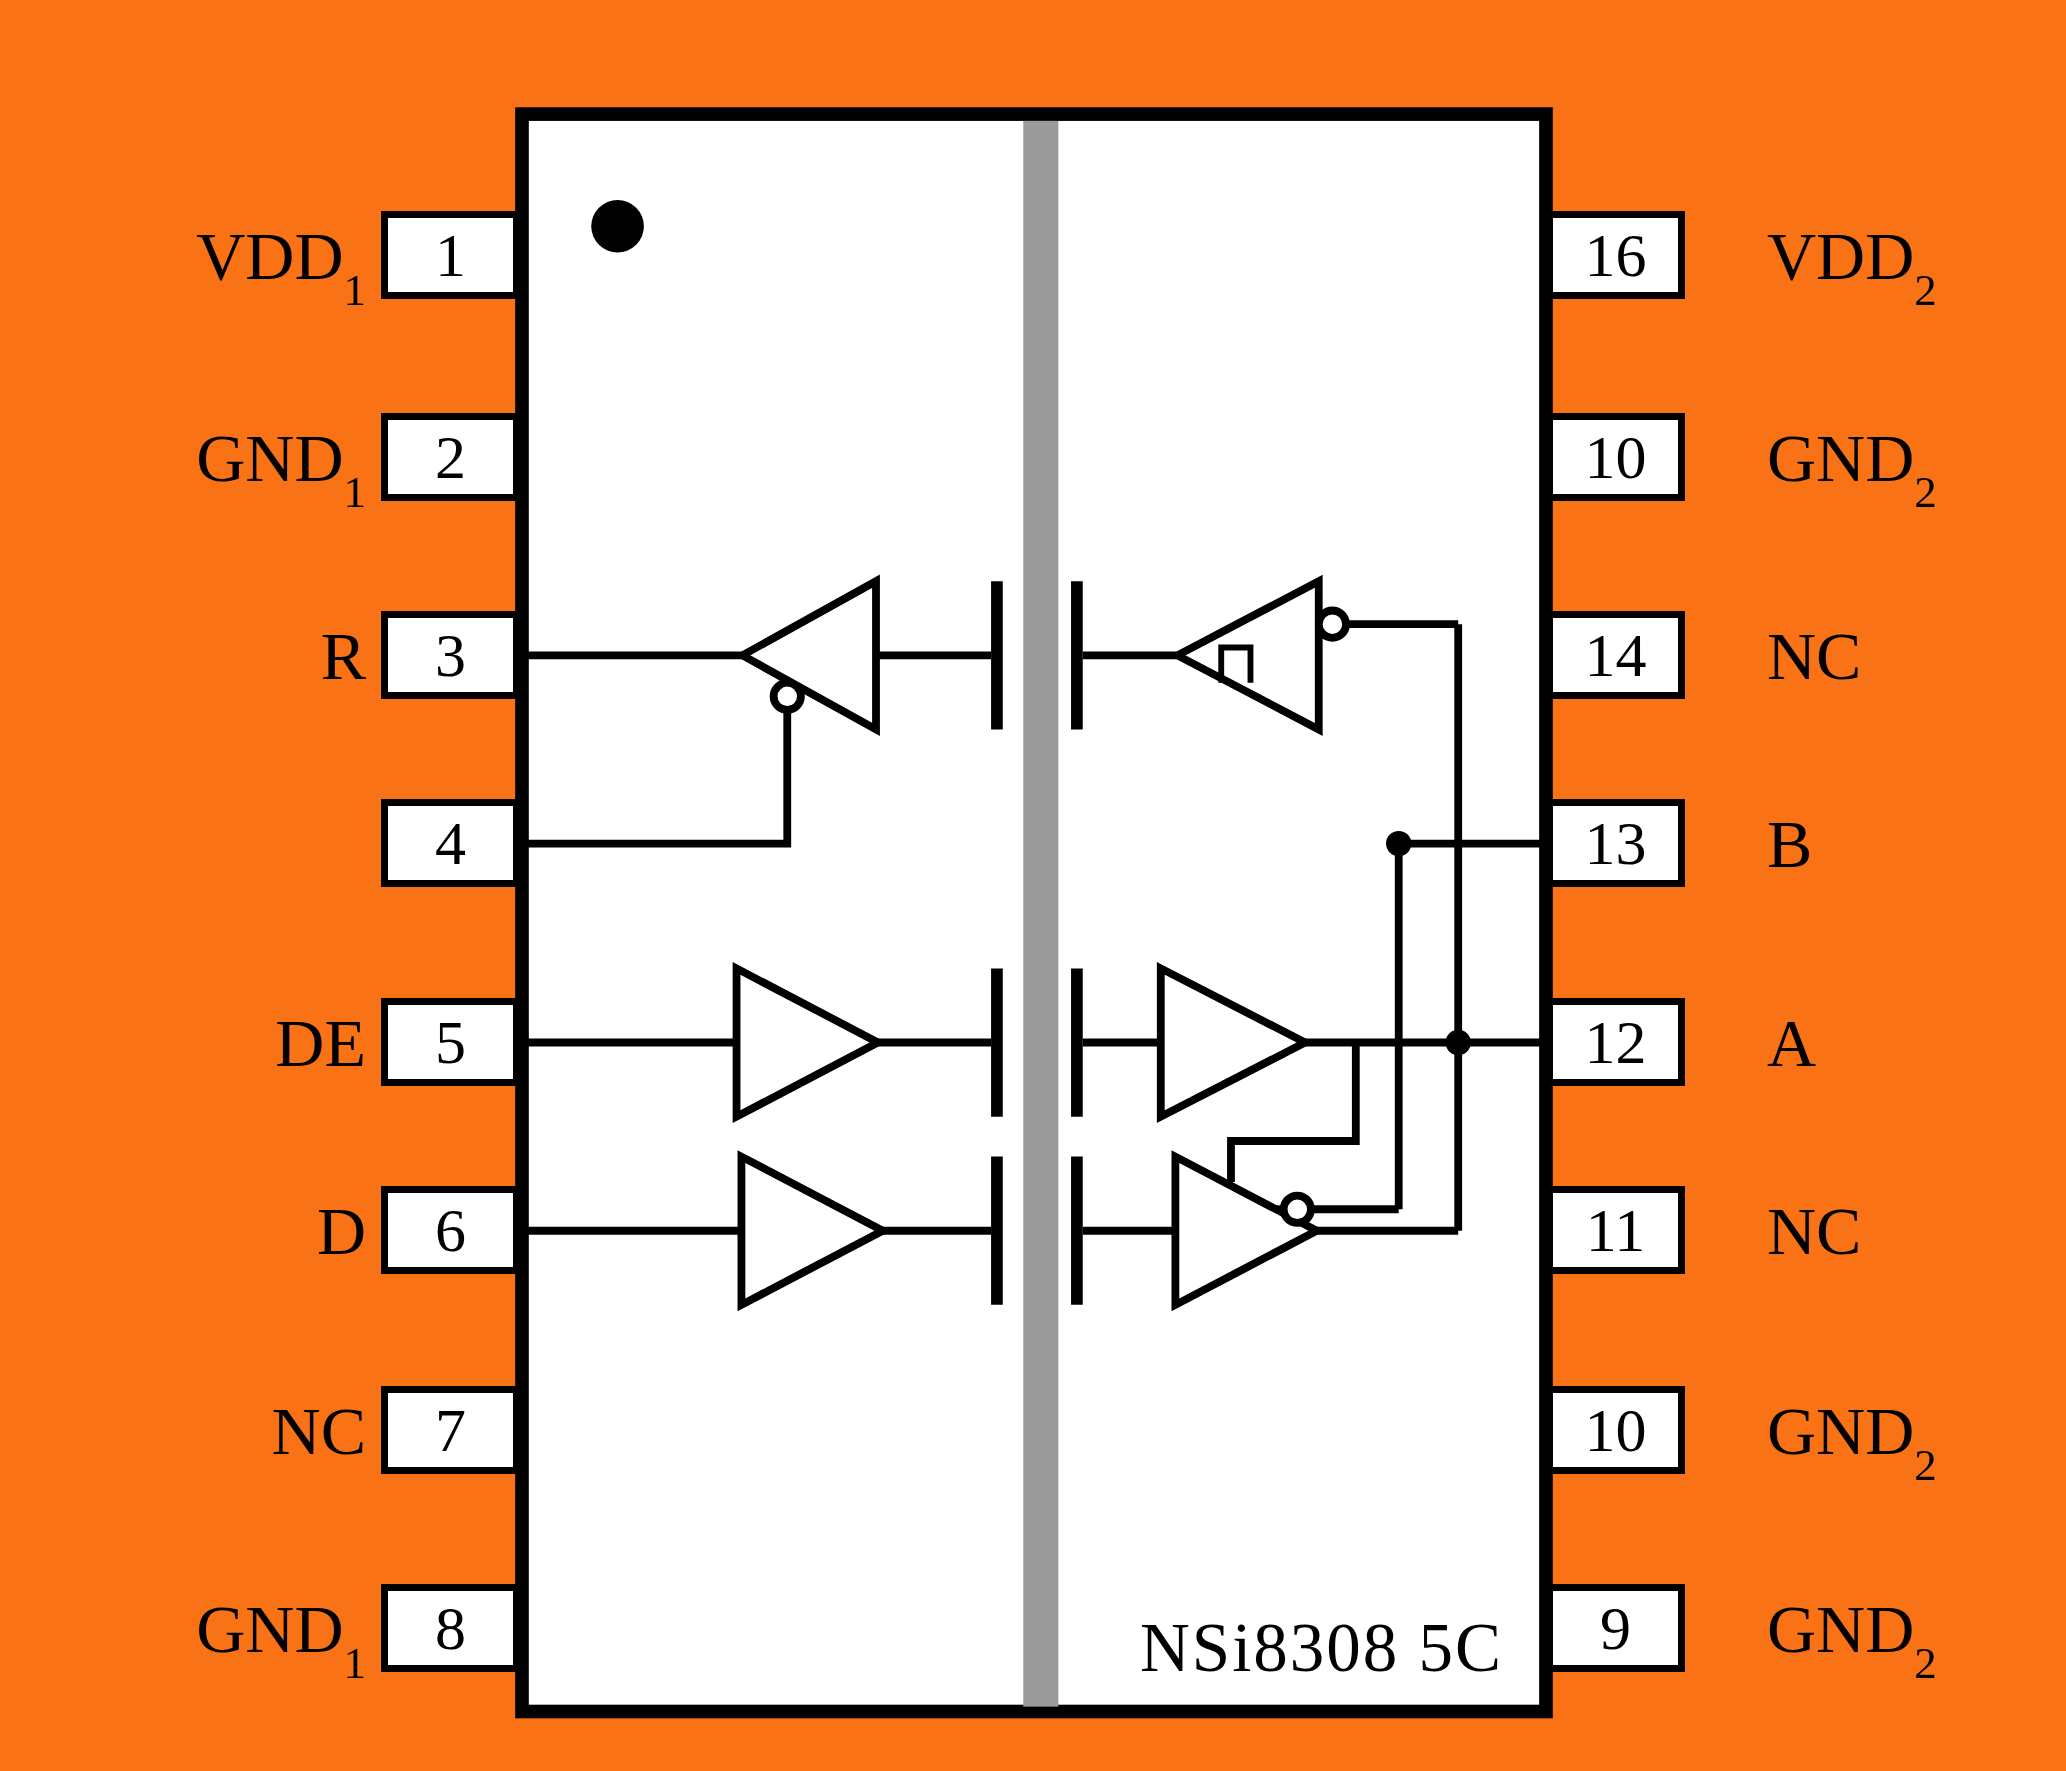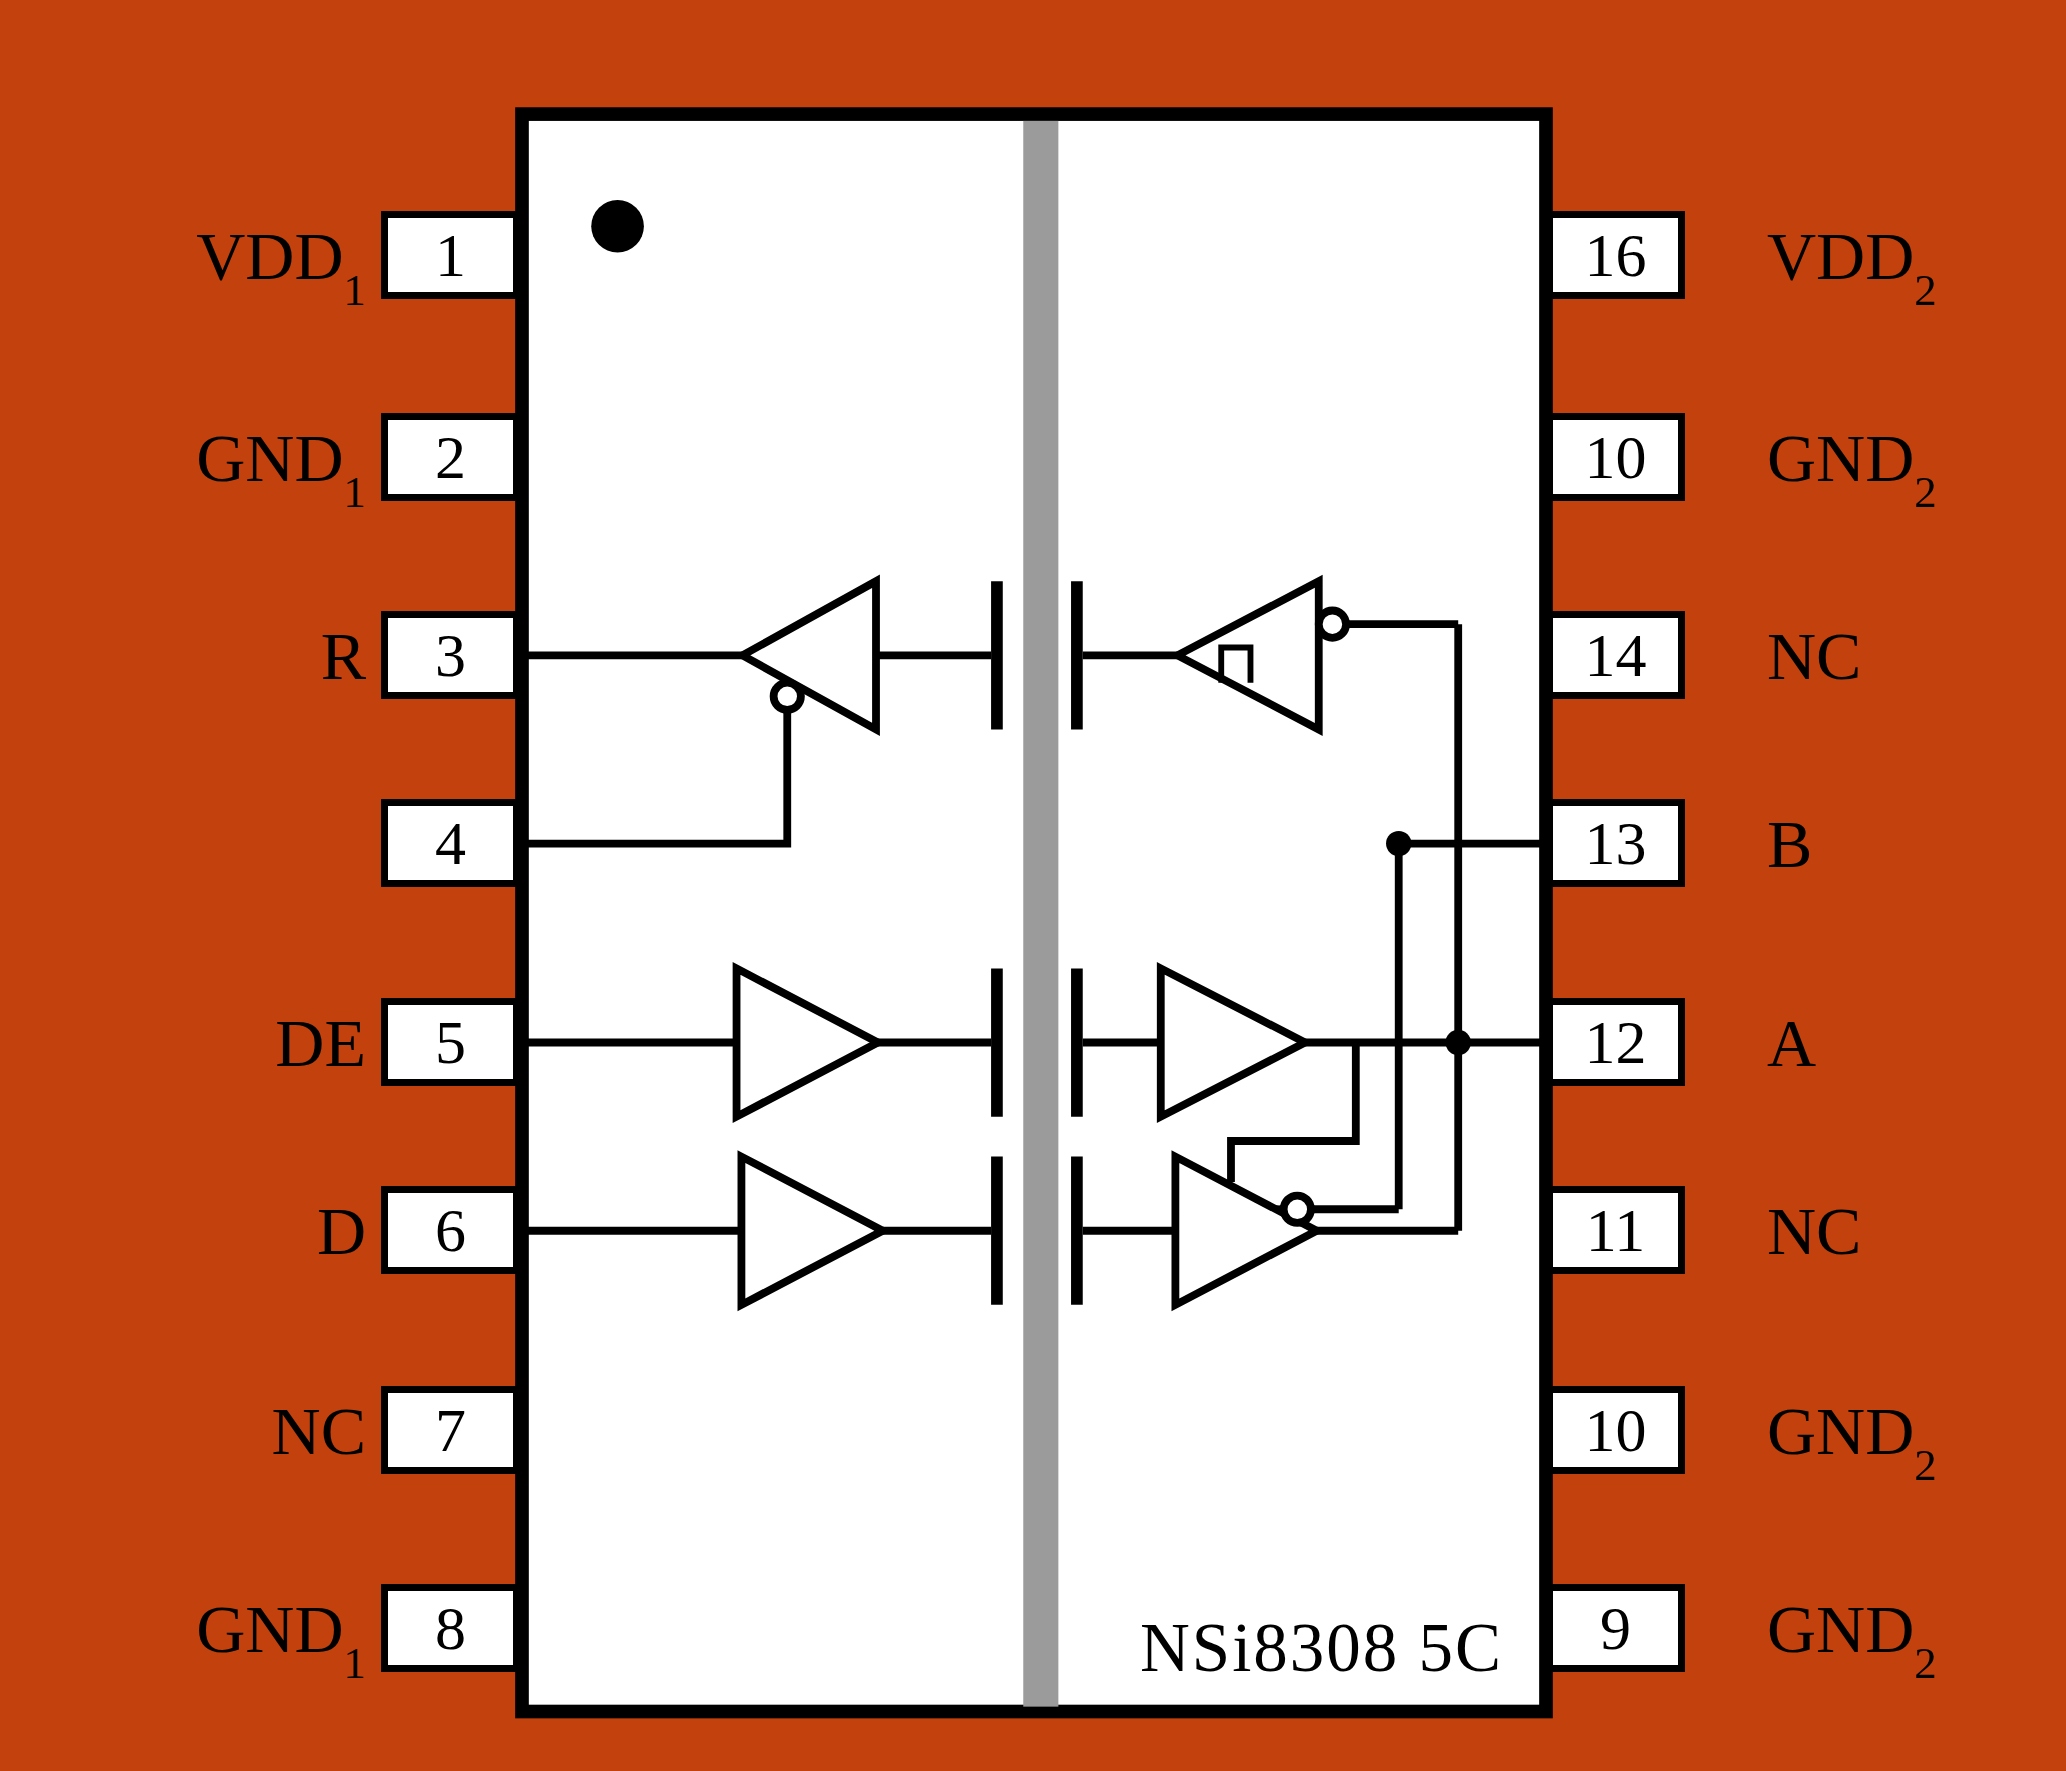--- a/index.html
+++ b/index.html
@@ -1,16 +1,16 @@
 <!DOCTYPE html>
 <html><head>
 <meta charset="utf-8">
 <style>
   html,body{margin:0;padding:0;background:#fff;}
-  #stage{position:relative;width:2067px;height:1771px;background:#c2410c;
+  #stage{position:relative;width:2067px;height:1771px;background:#f97316;
          font-family:"Liberation Serif", serif;color:#000;overflow:hidden;}
   #schematic{position:absolute;left:0;top:0;}
   .pin-box{position:absolute;width:125px;height:74px;border:7.8px solid #000;background:#fff;
            display:flex;align-items:center;justify-content:center;}
   .pin-box.left{left:381px;}
   .pin-box.right{left:1546px;}
   .pin-num{font-size:62px;line-height:1;}
   .pin-label{position:absolute;height:90px;line-height:90px;font-size:68px;white-space:nowrap;}
   .pin-label.left{left:39px;width:327px;text-align:right;}
   .pin-label.right{left:1767px;width:351px;text-align:left;}

